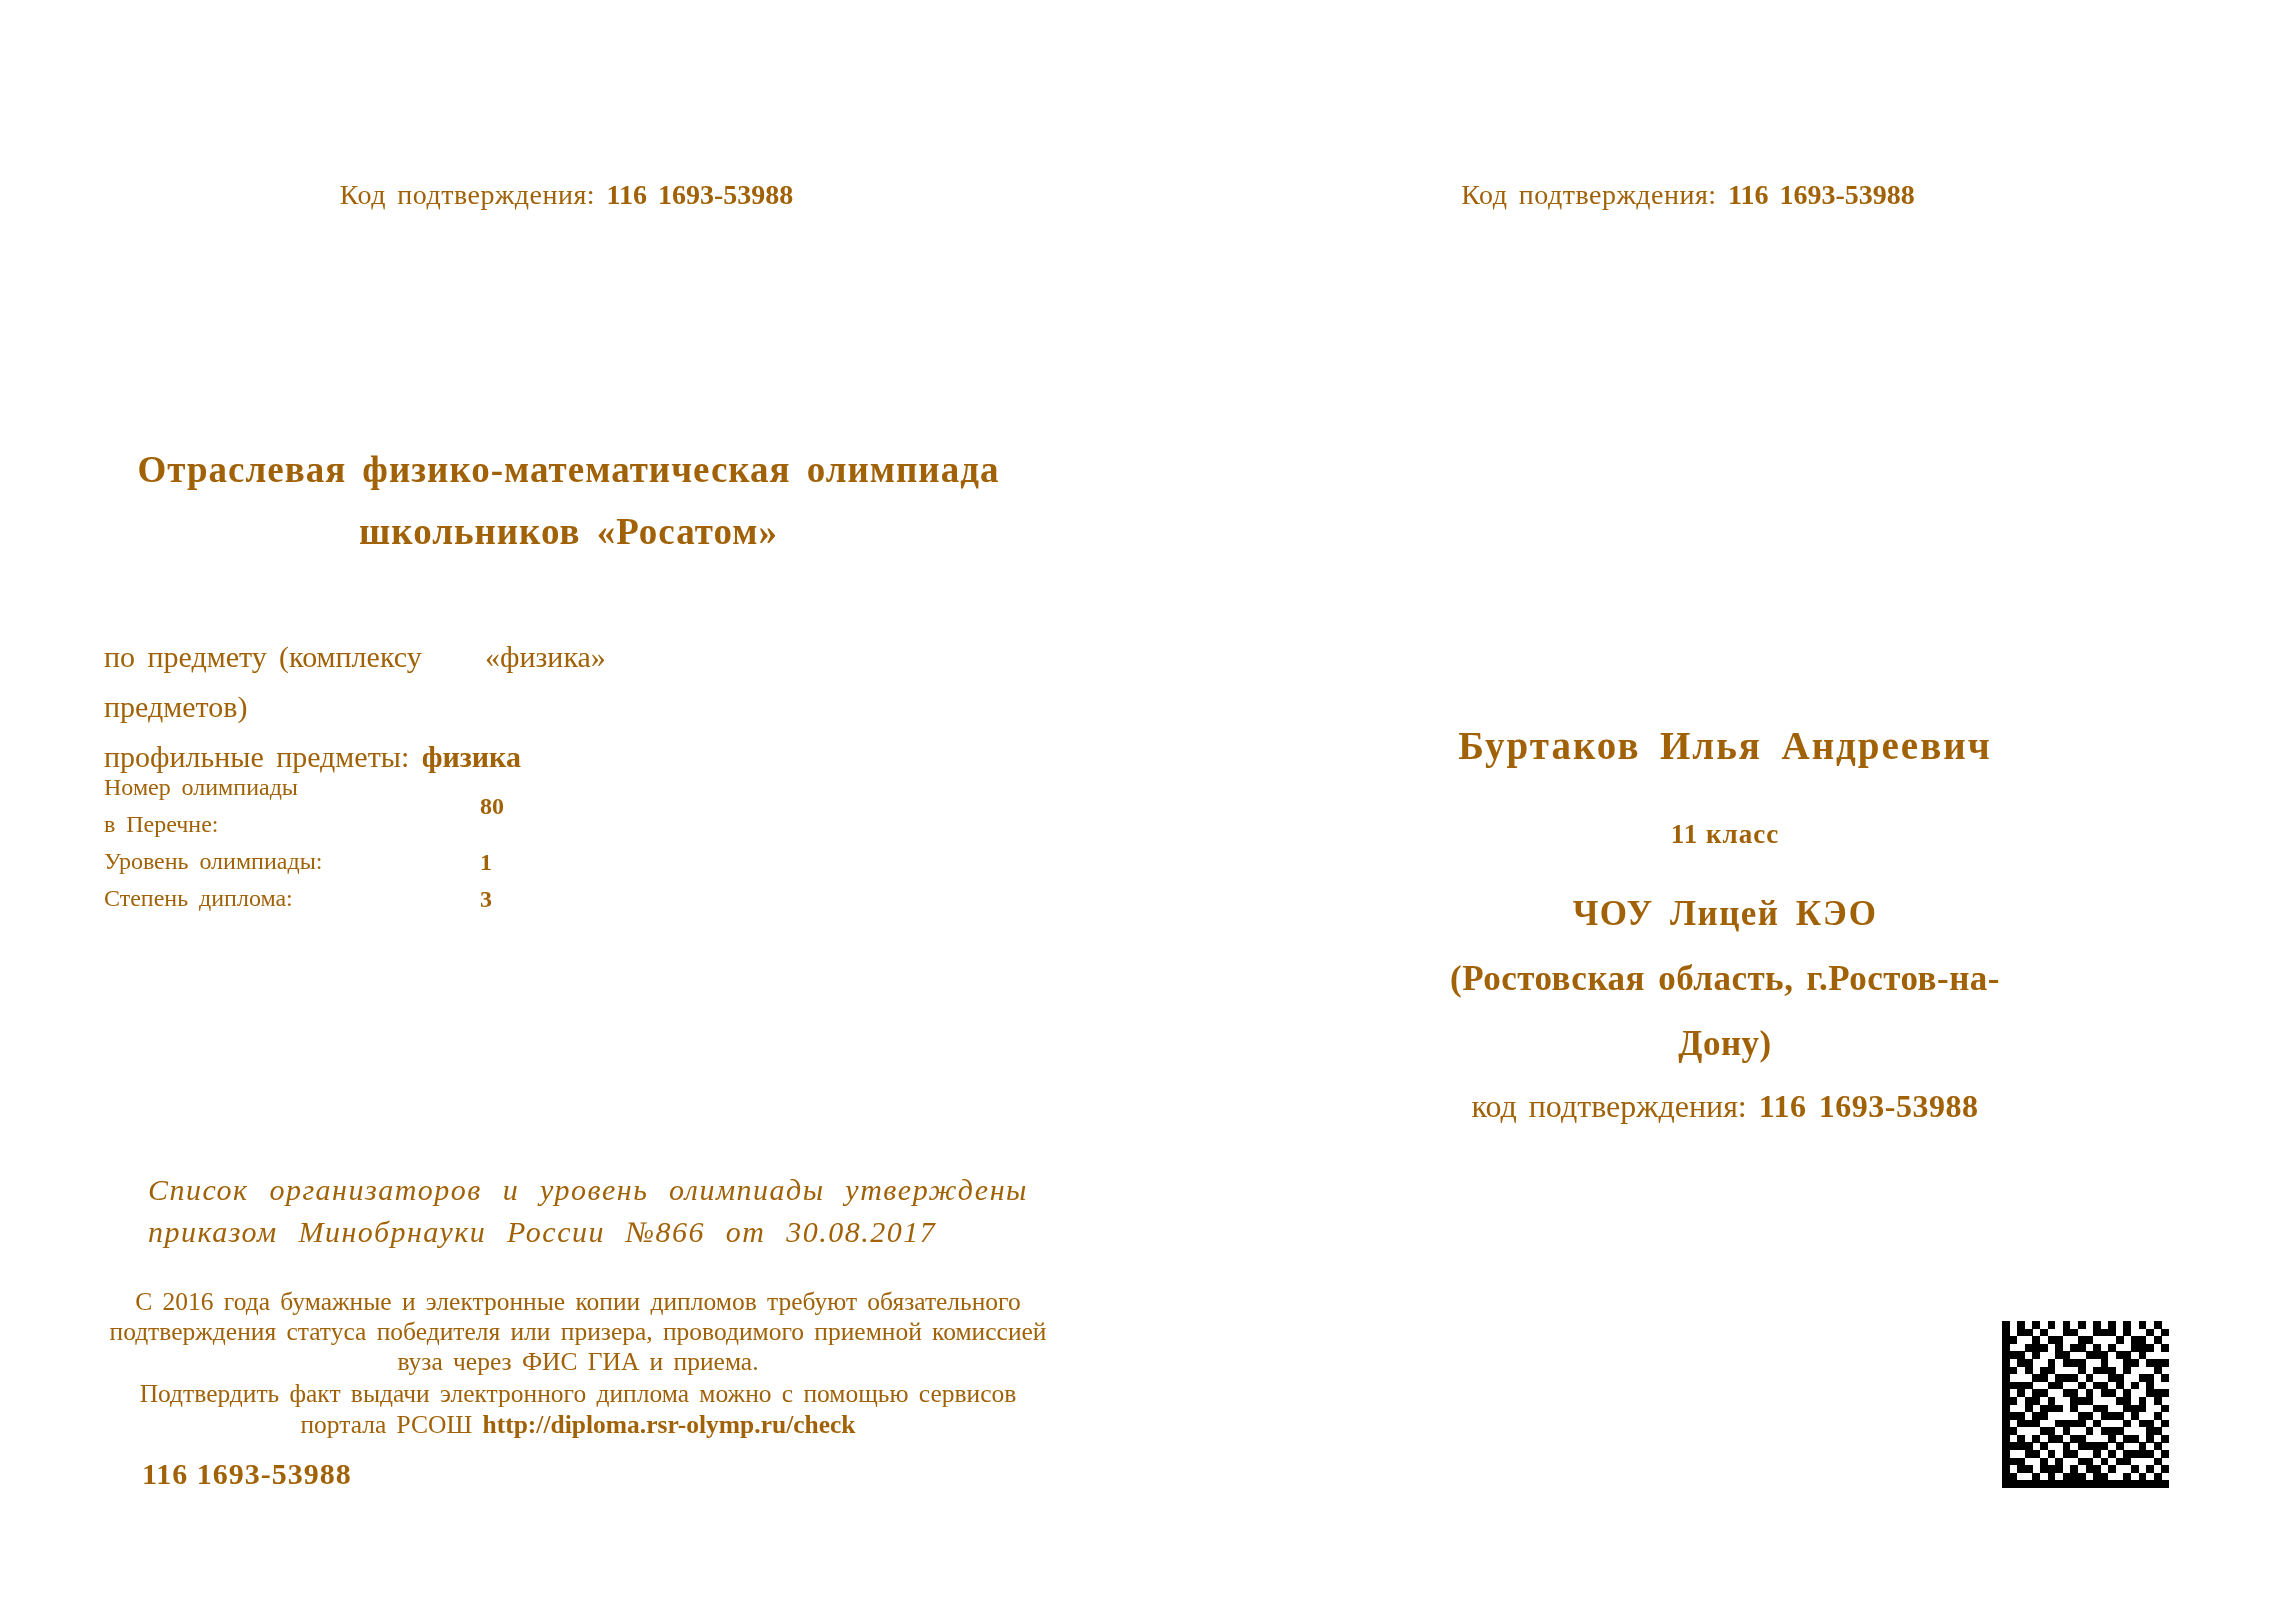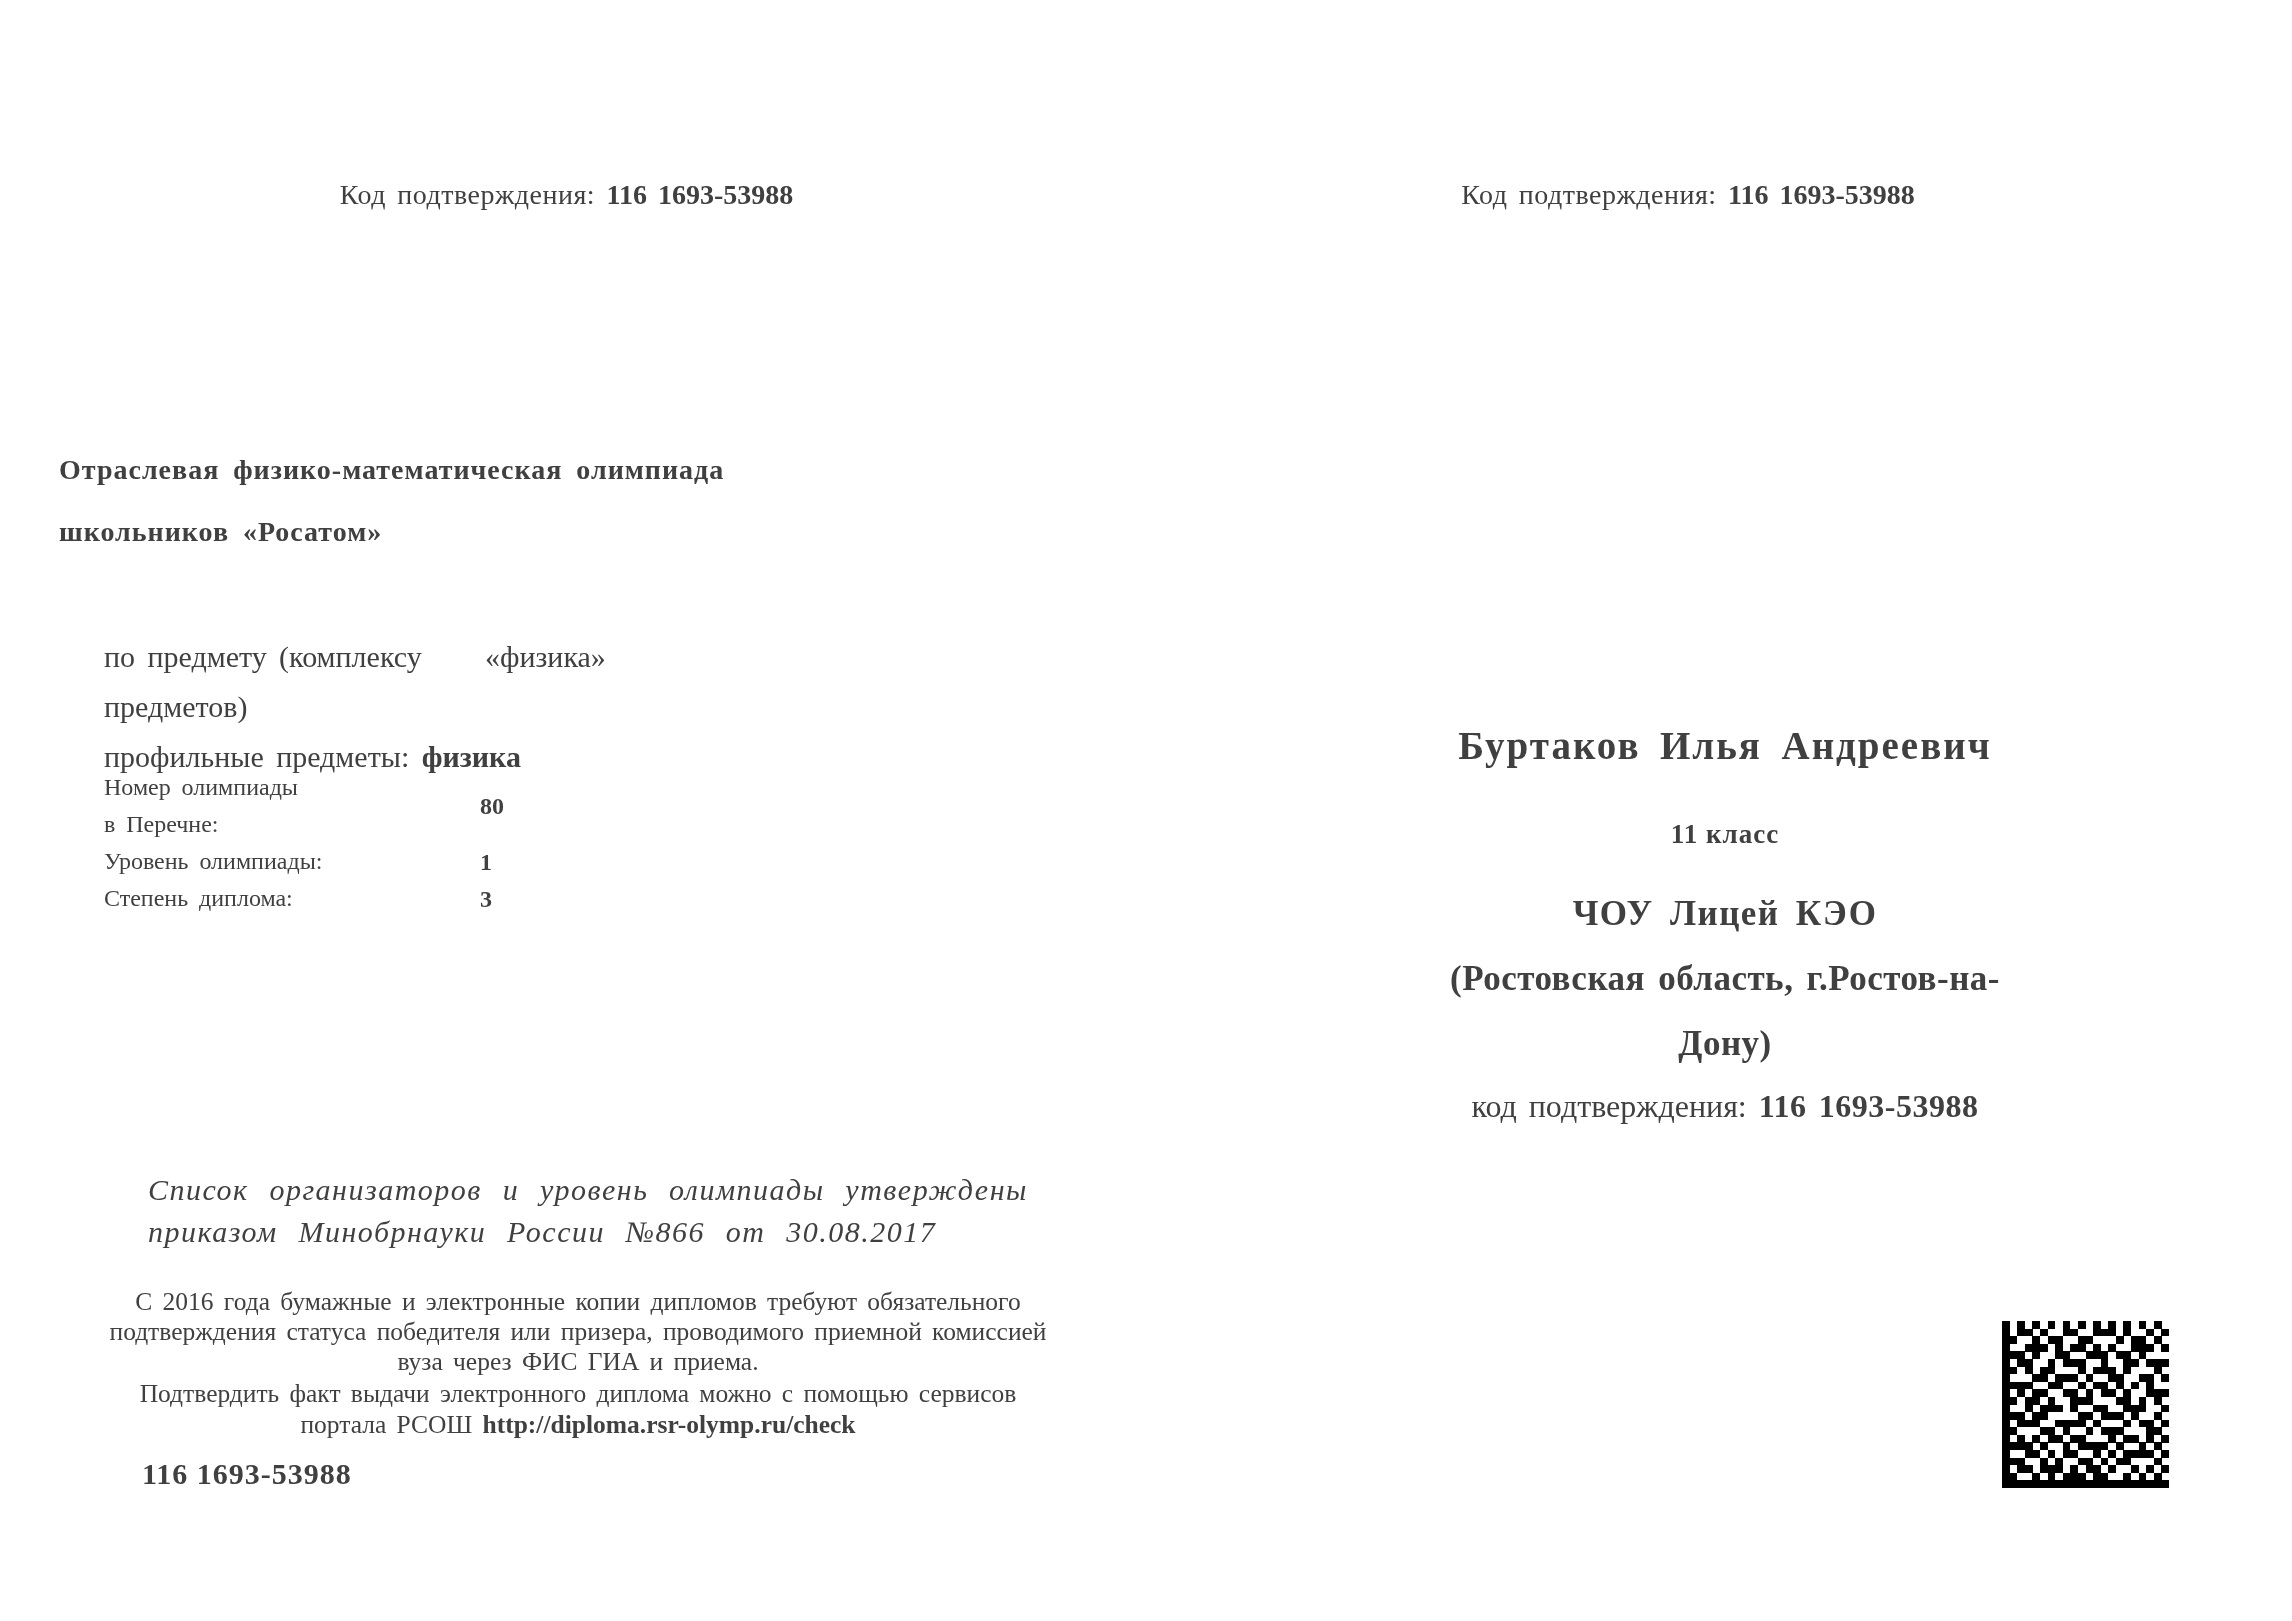--- a/index.html
+++ b/index.html
@@ -5,21 +5,21 @@
   html, body {
     margin: 0;
     padding: 0;
     background: #ffffff;
   }
   .sheet {
     position: relative;
     width: 2293px;
     height: 1621px;
     background: #ffffff;
-    color: #404040;
+    color: #a16207;
     font-family: "Liberation Serif", serif;
     overflow: hidden;
   }
   .abs { position: absolute; }
 
   
   .conf-header {
     top: 179px;
     font-size: 28px;
     letter-spacing: 0.5px;
@@ -27,21 +27,22 @@
     text-align: center;
     white-space: nowrap;
   }
   .conf-header-left  { left: 0;     width: 1133px; }
   .conf-header-right { left: 1146px; width: 1084px; }
   .conf-header b { letter-spacing: 0px; }
 
   
   .title {
     top: 439px; left: 59px; width: 1019px;
-    font-size: 28px;
+    text-align: center;
+    font-size: 37px;
     font-weight: bold;
     line-height: 62px;
     letter-spacing: 1px;
     word-spacing: 5.9px;
   }
   .subject-block {
     top: 632px; left: 104px; width: 745px;
     font-size: 30px;
     line-height: 50px;
     word-spacing: 4.9px;

